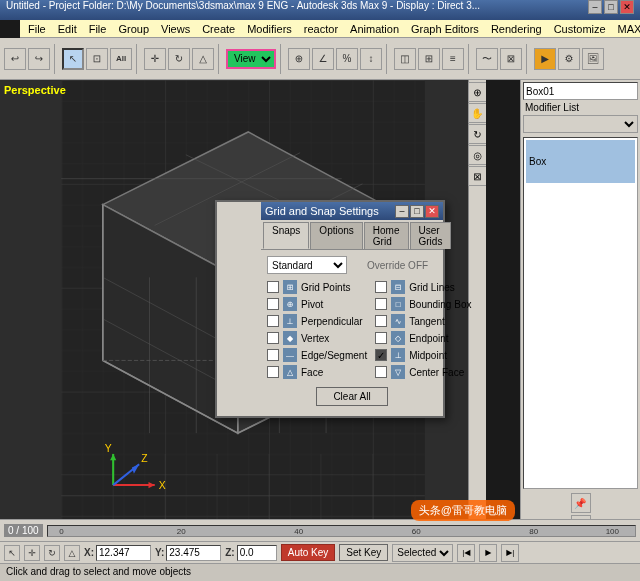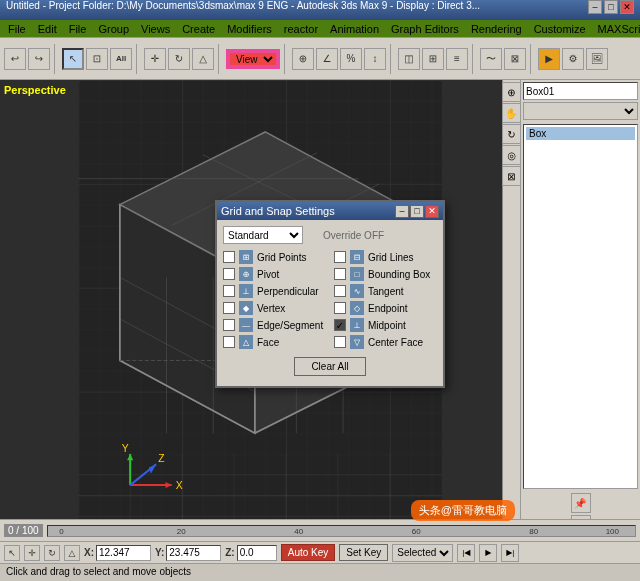--- a/index.html
+++ b/index.html
@@ -28,27 +28,28 @@
       width: 14px; height: 14px;
       background: #c0c0c0;
       border: 1px solid #888;
       display: flex; align-items: center; justify-content: center;
       font-size: 9px; cursor: pointer; color: #000;
     }
     .title-btn.close { background: #e05050; }
 
     
     #menu-bar {
-      background: #4d7c0f;
+      background: #fef9c3;
       height: 18px;
       display: flex;
       align-items: center;
       padding: 0 2px;
       border-bottom: 1px solid #999;
       font-size: 11px;
+      margin-left: 20px;
     }
     .menu-item {
       padding: 1px 6px;
       cursor: pointer;
       white-space: nowrap;
     }
 
     
     #toolbar {
       background: #d4d0c8;
@@ -63,22 +64,22 @@
       width: 22px; height: 22px;
       background: #d4d0c8;
       border: 1px solid #999;
       display: flex; align-items: center; justify-content: center;
       font-size: 10px; cursor: pointer;
       color: #333;
     }
     .toolbar-separator { width: 4px; height: 30px; border-left: 1px solid #999; margin: 0 2px; }
     .toolbar-select {
       height: 20px;
-      background: #ef4444;
-      border: 4px solid #ec4899;
+      background: #22c55e;
+      border: 2px solid #ec4899;
       font-size: 10px;
       padding: 0 2px;
     }
 
     
     #main-area {
       display: flex;
       height: calc(581px - 20px - 18px - 42px - 22px - 22px);
       position: relative;
     }
@@ -105,20 +106,21 @@
       width: 100%; height: 100%;
     }
 
     
     #right-panel {
       width: 120px;
       background: #d4d0c8;
       border-left: 1px solid #999;
       display: flex;
       flex-direction: column;
+      margin-left: 34px;
     }
     #right-panel-top {
       padding: 2px;
     }
     .panel-input {
       width: 100%;
       height: 18px;
       font-size: 10px;
       border: 1px inset #999;
       background: white;
@@ -164,20 +166,21 @@
     
     #snap-dialog {
       position: absolute;
       top: 200px;
       left: 215px;
       width: 230px;
       background: #d4d0c8;
       border: 2px solid #666;
       box-shadow: 3px 3px 8px rgba(0,0,0,0.5);
       z-index: 100;
+      padding-left: 44px;
     }
     #snap-dialog-title {
       background: linear-gradient(to bottom, #4a6fa5, #2e4a7a);
       color: white;
       height: 18px;
       display: flex;
       align-items: center;
       justify-content: space-between;
       padding: 0 4px;
       font-size: 11px;
@@ -544,46 +547,53 @@
       <div class="right-icon-btn">✋</div>
       <div class="right-icon-btn">↻</div>
       <div class="right-icon-btn">◎</div>
       <div class="right-icon-btn">⊠</div>
     </div>
   </div>
 
   <div id="right-panel">
     <div id="right-panel-top">
       <input class="panel-input" type="text" value="Box01" style="">
+      <div id="modifier-list-label">Modifier List</div>
       <select class="panel-dropdown">
         <option></option>
       </select>
     </div>
     <div id="modifier-box">
-      <div style="background:#a0c0e0;padding:1px 3px;">Box</div>
+      <div style="background:#a0c0e0;padding:16px 3px;">Box</div>
     </div>
 
     <div class="right-icons">
       <div class="right-icon-btn">📌</div>
       <div class="right-icon-btn">⚙</div>
     </div>
   </div>
 </div>
 
 <div id="snap-dialog">
 
   <div id="snap-dialog-title">
     <span>Grid and Snap Settings</span>
     <div id="snap-dialog-controls">
       <div class="dialog-btn">–</div>
       <div class="dialog-btn">□</div>
       <div class="dialog-btn close">✕</div>
     </div>
   </div>
 
+  <div id="snap-tabs">
+    <div class="snap-tab active">Snaps</div>
+    <div class="snap-tab">Options</div>
+    <div class="snap-tab">Home Grid</div>
+    <div class="snap-tab">User Grids</div>
+  </div>
 
   <div id="snap-content">
 
     <div id="snap-mode-row">
       <select class="snap-mode-select">
         <option>Standard</option>
         <option>NURBS</option>
       </select>
       <span style="font-size:10px;color:#666;">Override OFF</span>
     </div>

